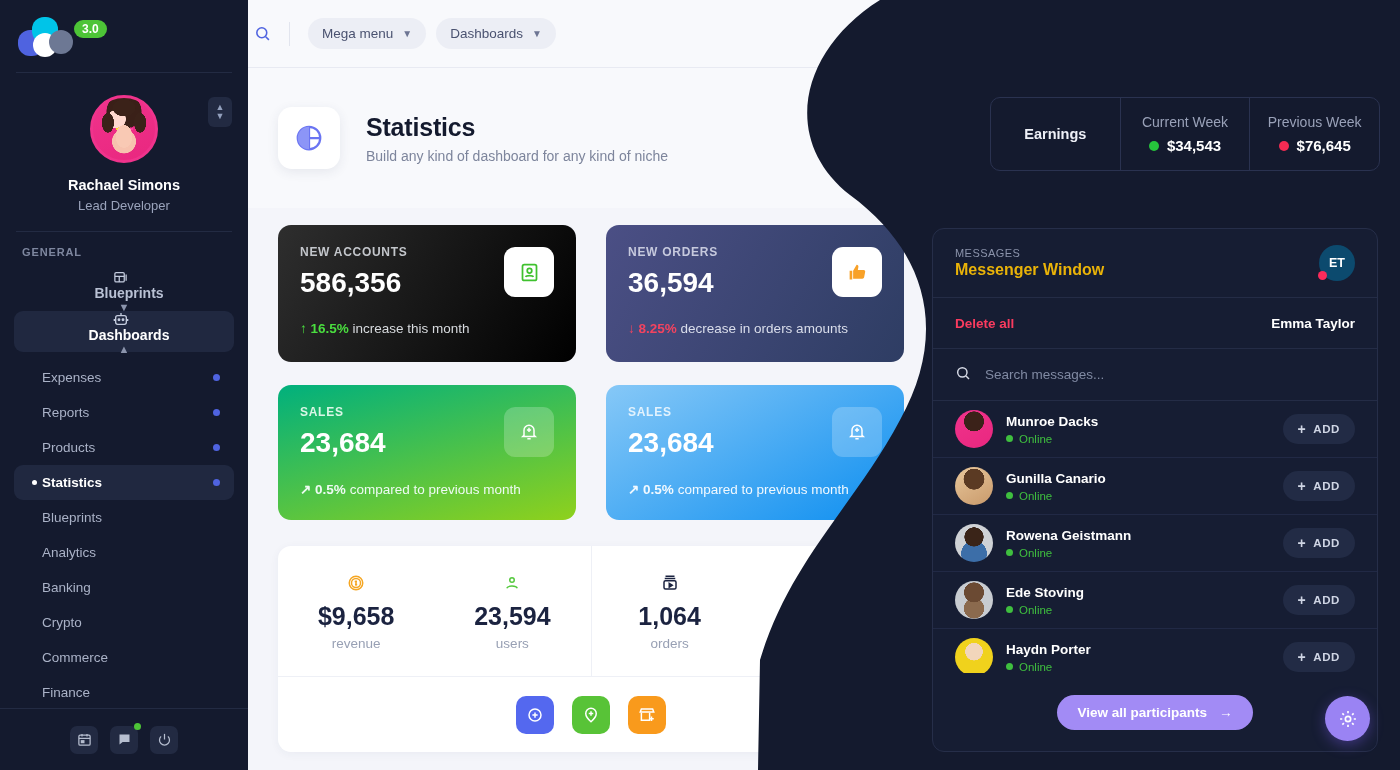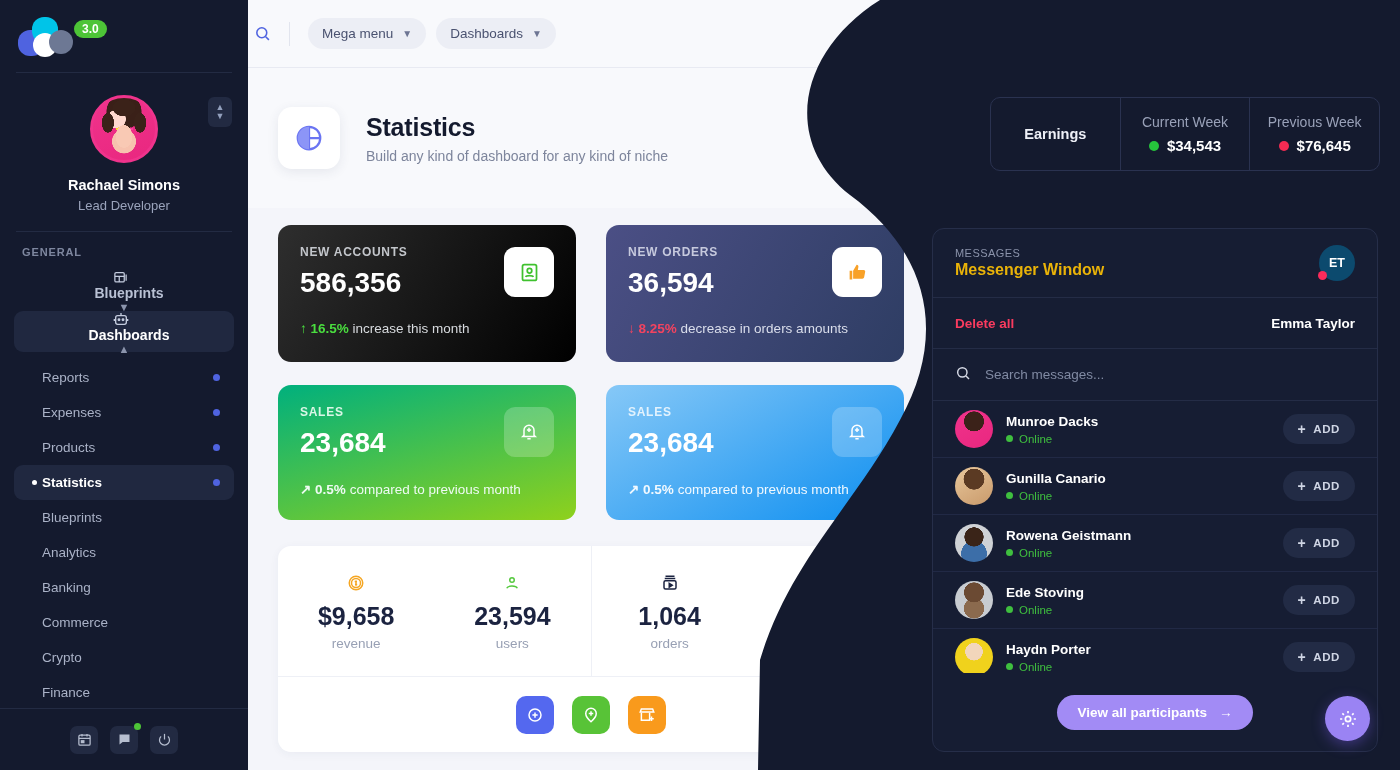--- a/index.html
+++ b/index.html
@@ -267,30 +267,30 @@
           </svg>
       </span>
       <span class="lbl">Dashboards</span>
       <span class="chev">▲</span>
     </div>
 
     <div style="height:8px"></div>
 
     <div class="sub-item">
       <span class="dot-l"></span>
+      <span class="lbl">Expenses</span>
+      <span class="dot-r"></span>
+    </div>
+    <div class="sub-item">
+      <span class="dot-l"></span>
       <span class="lbl">Reports</span>
       <span class="dot-r"></span>
     </div>
     <div class="sub-item">
       <span class="dot-l"></span>
-      <span class="lbl">Expenses</span>
-      <span class="dot-r"></span>
-    </div>
-    <div class="sub-item">
-      <span class="dot-l"></span>
       <span class="lbl">Products</span>
       <span class="dot-r"></span>
     </div>
     <div class="sub-item active">
       <span class="dot-l"></span>
       <span class="lbl">Statistics</span>
       <span class="dot-r"></span>
     </div>
     <div class="sub-item">
       <span class="dot-l"></span>
@@ -299,25 +299,25 @@
     <div class="sub-item">
       <span class="dot-l"></span>
       <span class="lbl">Analytics</span>
     </div>
     <div class="sub-item">
       <span class="dot-l"></span>
       <span class="lbl">Banking</span>
     </div>
     <div class="sub-item">
       <span class="dot-l"></span>
+      <span class="lbl">Crypto</span>
+    </div>
+    <div class="sub-item">
+      <span class="dot-l"></span>
       <span class="lbl">Commerce</span>
-    </div>
-    <div class="sub-item">
-      <span class="dot-l"></span>
-      <span class="lbl">Crypto</span>
     </div>
     <div class="sub-item">
       <span class="dot-l"></span>
       <span class="lbl">Finance</span>
     </div>
   </div>
 
   <div class="side-foot">
     <div class="foot-btn">
       <svg width="15" height="15" viewBox="0 0 24 24" fill="none" stroke="currentColor" stroke-width="2">

